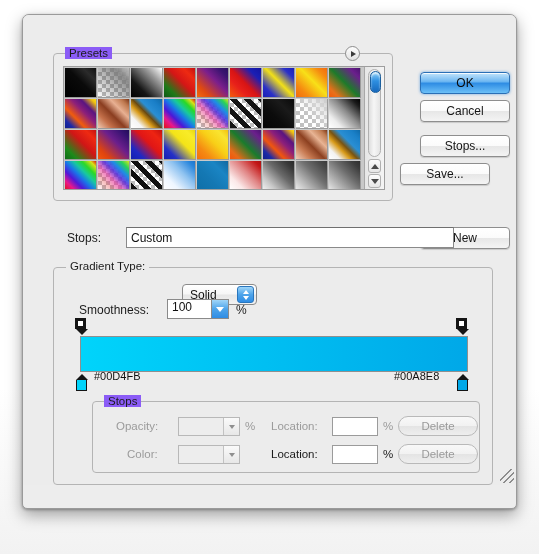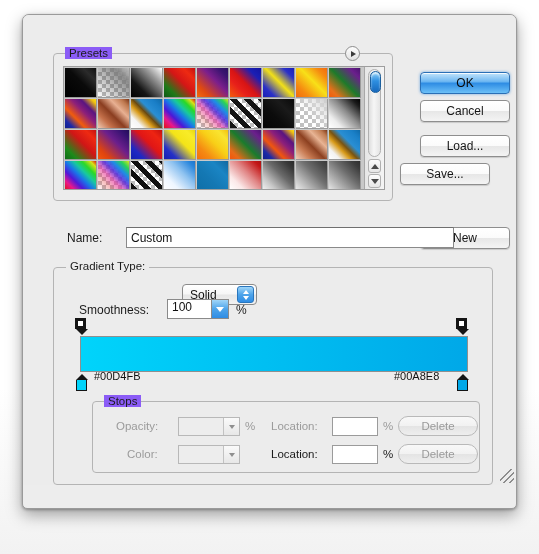--- a/index.html
+++ b/index.html
@@ -480,25 +480,25 @@
           </div>
         </div>
       </div>
 
       <div id="presets-flyout">
         <span class="tri"></span>
       </div>
 
       <div class="aqua-btn primary" id="btn-ok">OK</div>
       <div class="aqua-btn" id="btn-cancel">Cancel</div>
-      <div class="aqua-btn" id="btn-load">Load...</div>
+      <div class="aqua-btn" id="btn-load">Stops...</div>
       <div class="aqua-btn" id="btn-save">Save...</div>
       <div class="aqua-btn" id="btn-new">New</div>
 
-      <div id="name-label">Name:</div>
+      <div id="name-label">Stops:</div>
       <div id="name-input">
         <span>Custom</span>
       </div>
 
       <div class="groupbox" id="gtype-group">
 
         <div id="gtype-label">Gradient Type:</div>
 
         <div class="popup" id="gtype-popup">
           <span>Solid</span>

